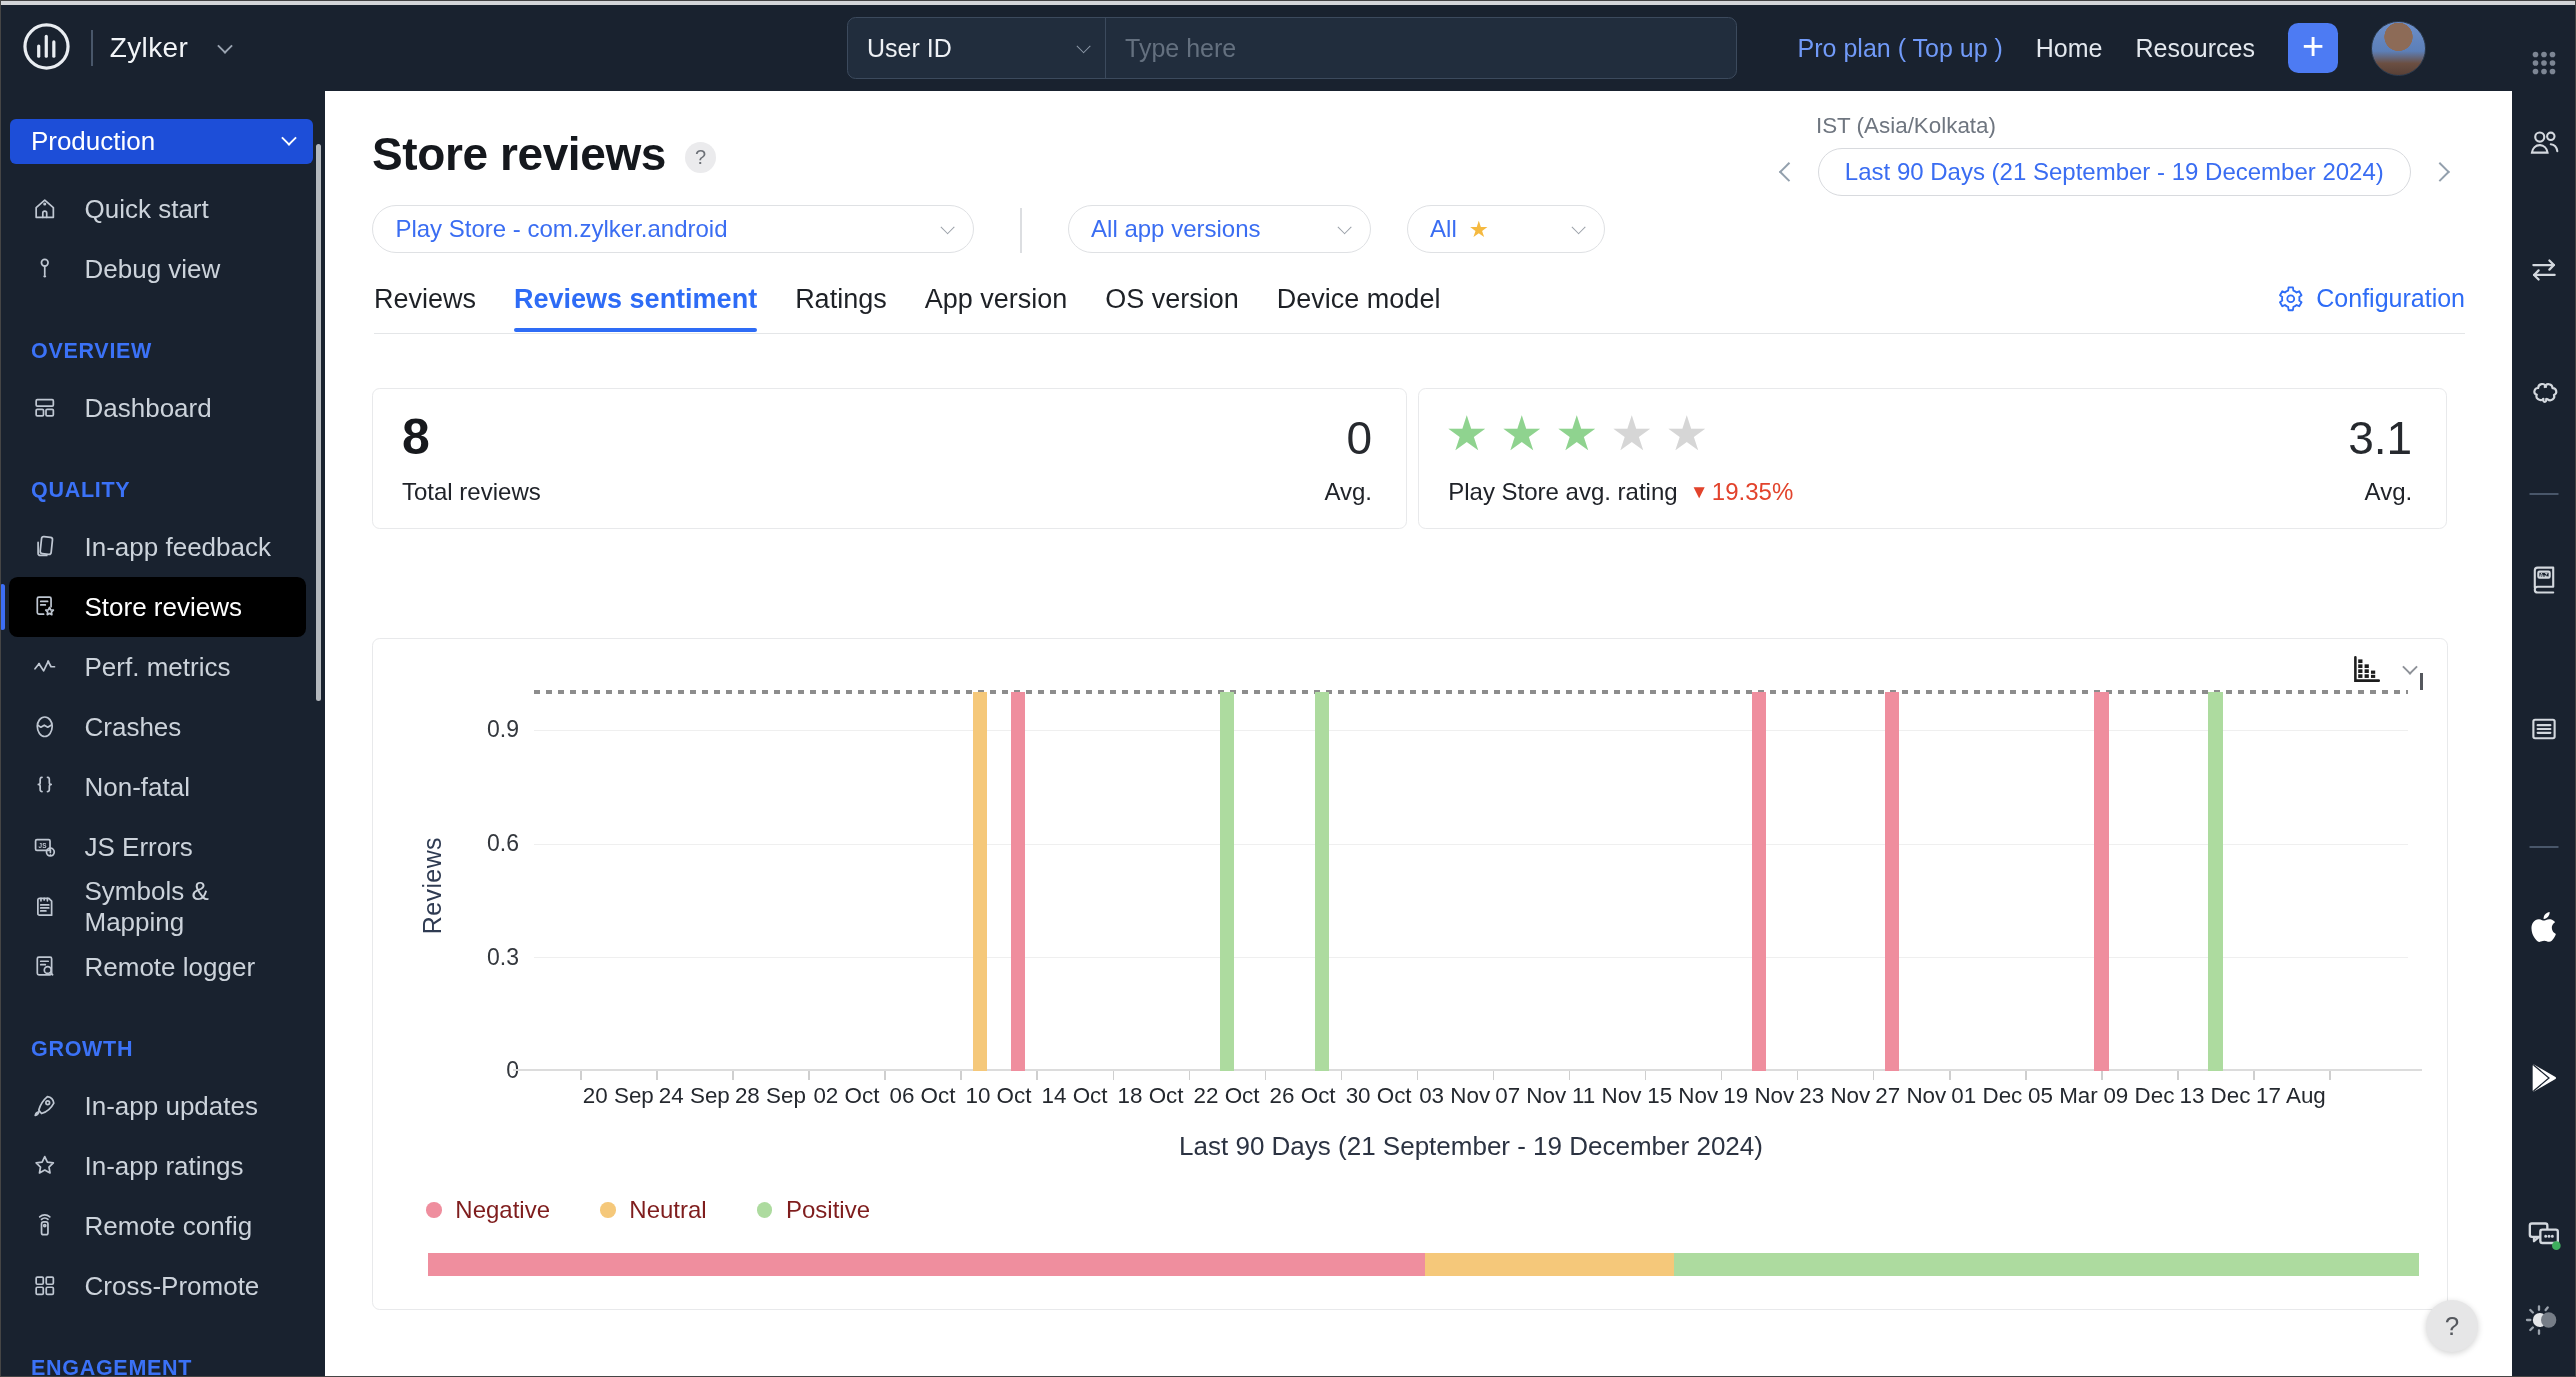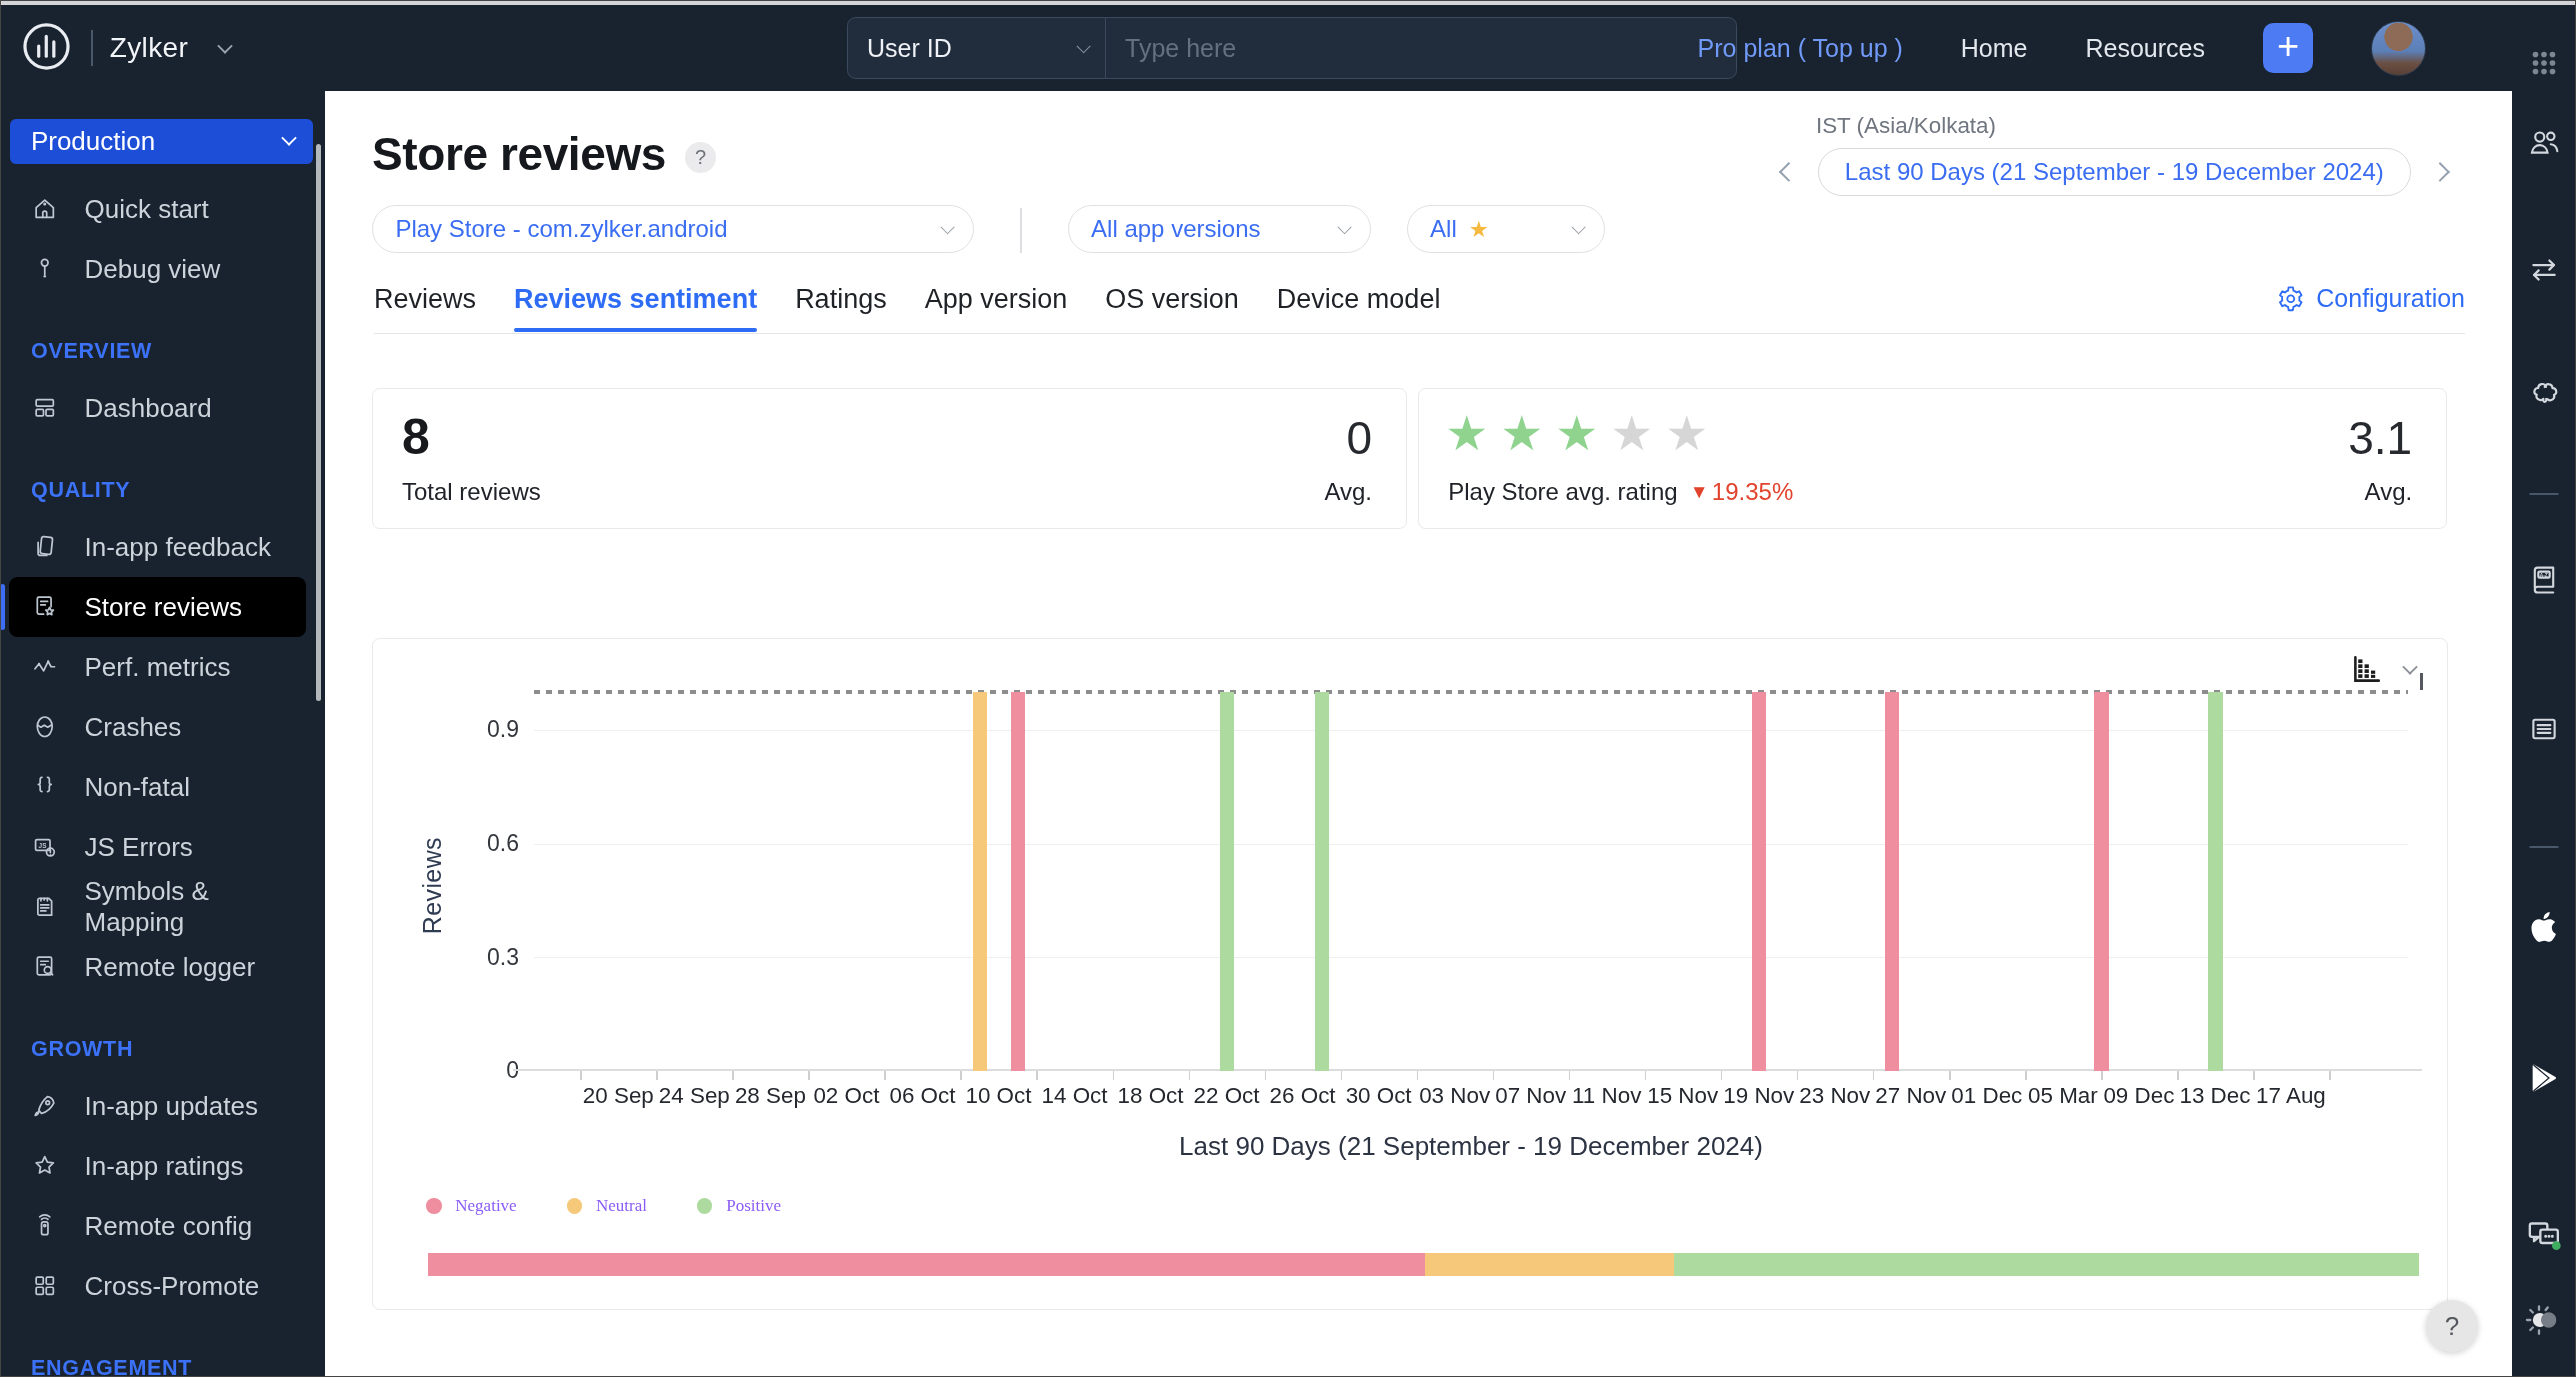--- a/index.html
+++ b/index.html
@@ -15,21 +15,21 @@
   .brand { color:#f2f5f8; font-size:28px; font-weight:500; letter-spacing:0.4px; }
   .brand-chev { width:11.2px; height:11.2px; border-right:2.1px solid #9aa4b1; border-bottom:2.1px solid #9aa4b1; transform:rotate(45deg) translateY(-3.4px); margin-left:12px; }
   .search { position:absolute; left:847px; top:12px; width:890px; height:62px; background:#212d3d; border:1.7px solid #3c4a5d; border-radius:8.6px; display:flex; align-items:stretch; color:#e7ebf0; }
   .search-seg { display:flex; align-items:center; padding:0 19px; gap:13.8px; }
   .search-seg.s1 { width:318px; border-right:1.7px solid #3c4a5d; }
   .search-seg.s2 { width:258px; border-right:1.7px solid #3c4a5d; }
   .search-seg .lbl { font-size:25px; color:#eef1f5; }
   .chev-sm { width:9.5px; height:9.5px; border-right:1.9px solid #8d99a8; border-bottom:1.9px solid #8d99a8; transform:rotate(45deg) translateY(-2.6px); margin-left:auto; }
   .search input { background:transparent; border:none; outline:none; color:#e7ebf0; font-size:25px; width:258px; font-family:"Liberation Sans",sans-serif; }
   .search input::placeholder { color:#64707f; }
-  .tb-right { position:absolute; right:86px; top:0; height:86px; display:flex; align-items:center; gap:58px; }
+  .tb-right { position:absolute; right:86px; top:0; height:86px; display:flex; align-items:center; gap:33px; }
   .plan { font-size:25px; color:#719af8; cursor:pointer; white-space:nowrap; }
   .tb-link { font-size:25px; color:#e3e8ee; cursor:pointer; }
   .plus-btn { width:50px; height:50px; background:#4d7bf3; border-radius:10.3px; color:#fff; font-size:38px; font-weight:300; display:flex; align-items:center; justify-content:center; cursor:pointer; line-height:0; padding-bottom:5.2px;}
   .avatar { width:55px; height:55px; border-radius:50%; background:radial-gradient(circle at 50% 28%, #8d6b57 0 30%, transparent 31%), linear-gradient(180deg,#6c8fca 0%, #5c7fb8 55%, #6b4f42 78%, #584036 100%); border:0.9px solid #2c3a4d; cursor:pointer; }
 
   
   .sidebar { position:absolute; left:0; top:91px; width:325px; height:1286px; background:#19222f; overflow:hidden; z-index:4; }
   .env-btn { margin:27.5px 12px 0 10.3px; height:45px; background:#1d4ed8; border-radius:6px; display:flex; align-items:center; padding:0 20.6px; cursor:pointer; }
   .env-btn .lbl { color:#fff; font-size:26px; }
   .env-chev { width:11.2px; height:11.2px; border-right:2.2px solid #fff; border-bottom:2.2px solid #fff; transform:rotate(45deg) translateY(-3.4px); margin-left:auto; }
@@ -100,21 +100,21 @@
   .minortick { position:absolute; bottom:-8.6px; width:1.7px; height:8.6px; background:#cfcfcf; }
   .bar { position:absolute; bottom:0; width:14.6px; top:0; }
   .xtick { position:absolute; top:391px; transform:translateX(-50%); font-size:22.4px; color:#24282e; white-space:nowrap; }
   .ylabel { position:absolute; left:45px; top:198px; transform:rotate(180deg); writing-mode:vertical-rl; font-size:25px; color:#2f3b52; letter-spacing:0.4px; }
   .ytick { position:absolute; right:0; font-size:23px; color:#33373d; }
   .yticks { position:absolute; left:86px; top:53px; width:60px; height:379px; text-align:right; }
   .xlabel { position:absolute; left:161px; top:492px; width:1874px; text-align:center; font-size:26px; color:#2c3342; }
   .legend { position:absolute; left:53px; top:557px; display:flex; gap:50px; align-items:center; }
   .leg-item { display:flex; align-items:center; gap:13.8px; cursor:pointer; }
   .leg-dot { width:15.5px; height:15.5px; border-radius:50%; }
-  .leg-txt { font-size:17px; color:#8b5cf6;font-family:Liberation Serif, serif; }
+  .leg-txt { font-size:24px; color:#7f1d1d; }
   .stackbar { position:absolute; left:55px; right:28px; top:614px; height:23px; display:flex; overflow:hidden; }
   .stackbar div { height:100%; }
 
   .help-fab { position:absolute; left:2426px; top:1300px; width:52px; height:52px; border-radius:50%; background:#e6e6e7; box-shadow:0 1.7px 6.9px rgba(0,0,0,.18); color:#55585e; font-size:26px; display:flex; align-items:center; justify-content:center; cursor:pointer; z-index:10; }
 </style>
 </head>
 <body>
 
 <div class="top-edge"></div>
 <div class="frame"></div>

